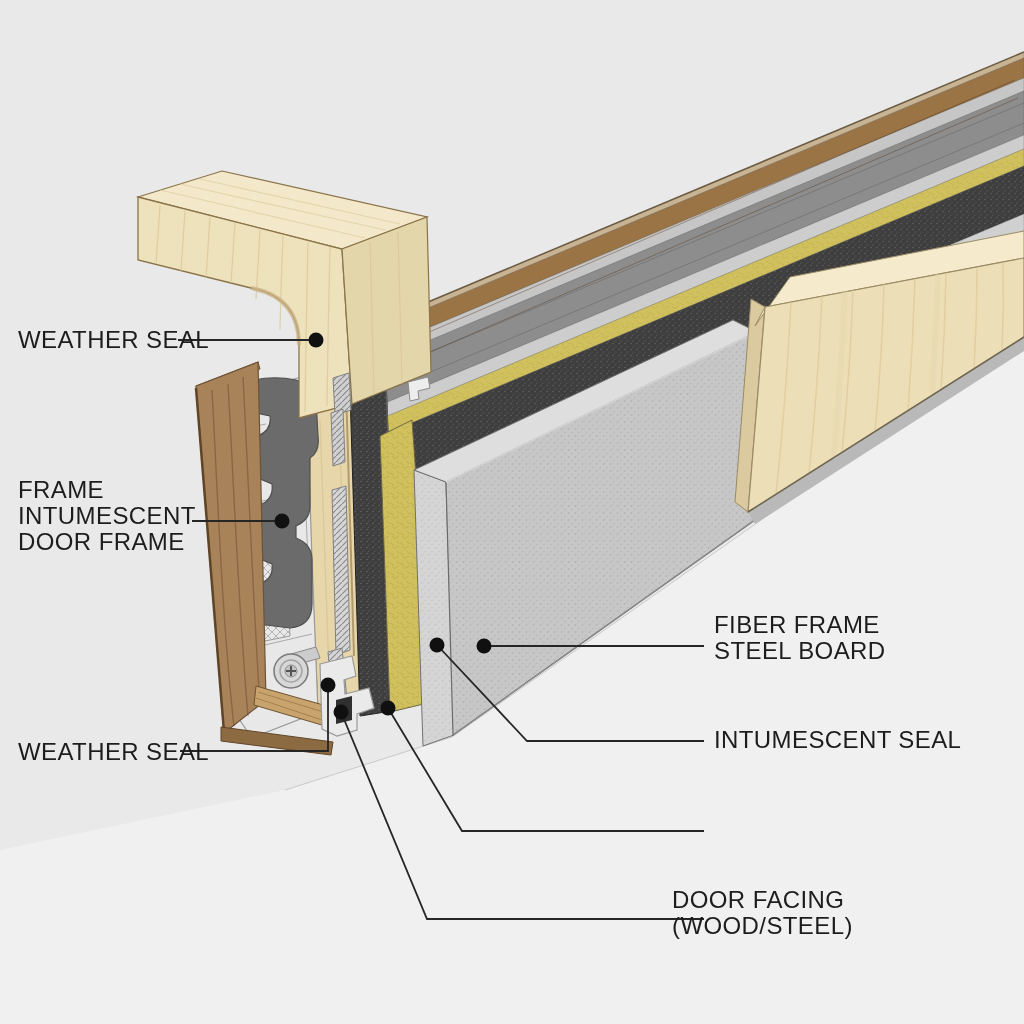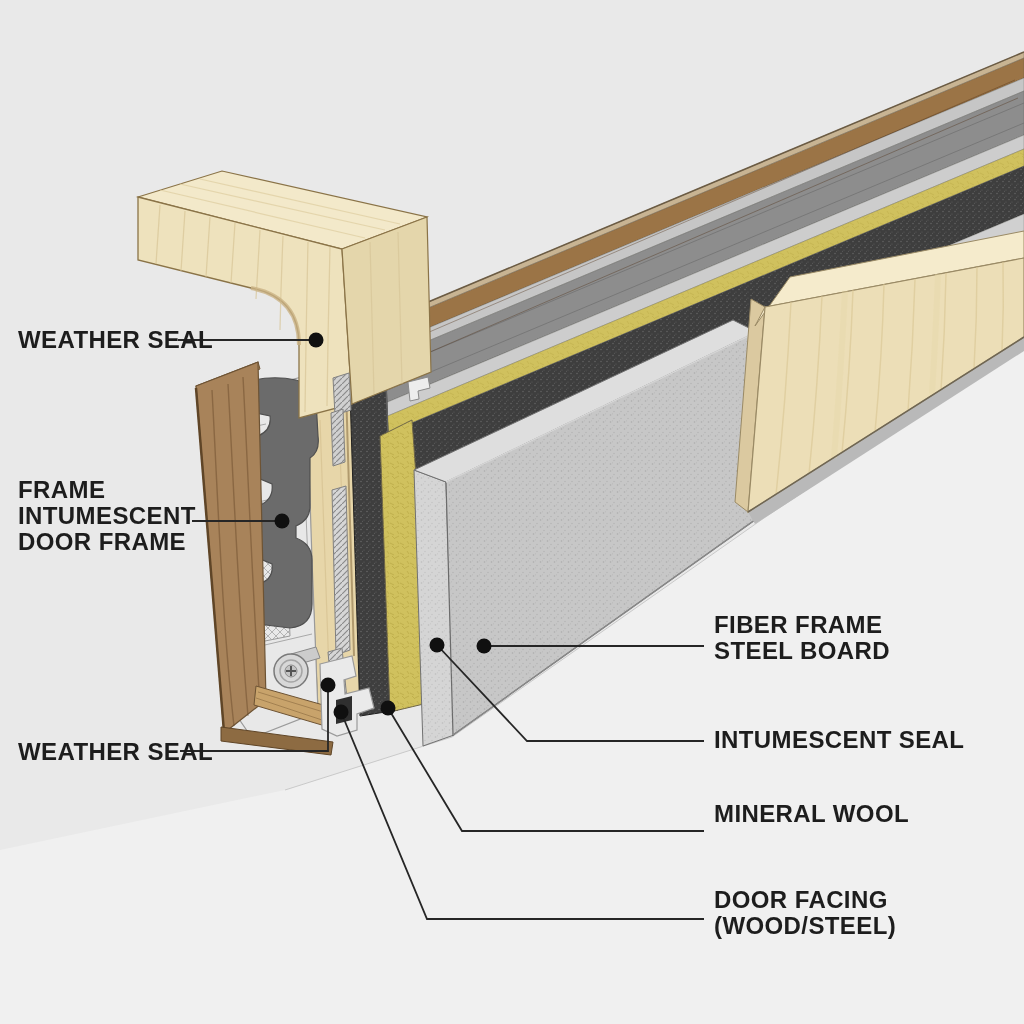--- a/index.html
+++ b/index.html
@@ -1,19 +1,19 @@
 <!DOCTYPE html>
 <html><head>
 <meta charset="utf-8">
 <style>
   html,body{margin:0;padding:0;width:1024px;height:1024px;overflow:hidden;
     background:#e9e9e9;font-family:"Liberation Sans",sans-serif;}
   #stage{position:relative;width:1024px;height:1024px;}
   #diagram{position:absolute;left:0;top:0;}
-  .lbl{position:absolute;font-size:24px;line-height:26px;font-weight:700;
+  .lbl{position:absolute;font-size:24px;line-height:26px;font-weight:400;
     color:#1d1d1d;letter-spacing:.4px;white-space:nowrap;}
 </style>
 </head>
 <body>
 
 <div id="stage">
 
 <svg id="diagram" width="1024" height="1024" viewBox="0 0 1024 1024">
   <defs>
     <pattern id="patHatch" width="6" height="6" patternUnits="userSpaceOnUse">
@@ -216,21 +216,20 @@
 <div class="lbl" style="left:714px;top:612px">
   <div>FIBER FRAME</div>
   <div>STEEL BOARD</div>
 </div>
 
 <div class="lbl" style="left:714px;top:727px">
   <div>INTUMESCENT SEAL</div>
 </div>
 
 <div class="lbl" style="left:714px;top:801px">
-  <div>MINERAL WOOL</div>
-</div>
-
-<div class="lbl" style="left:714px;top:887px">
+</div>
+
+<div class="lbl" style="left:672px;top:887px">
   <div>DOOR FACING</div>
   <div>(WOOD/STEEL)</div>
 </div>
 
 </div>
 
 </body></html>

